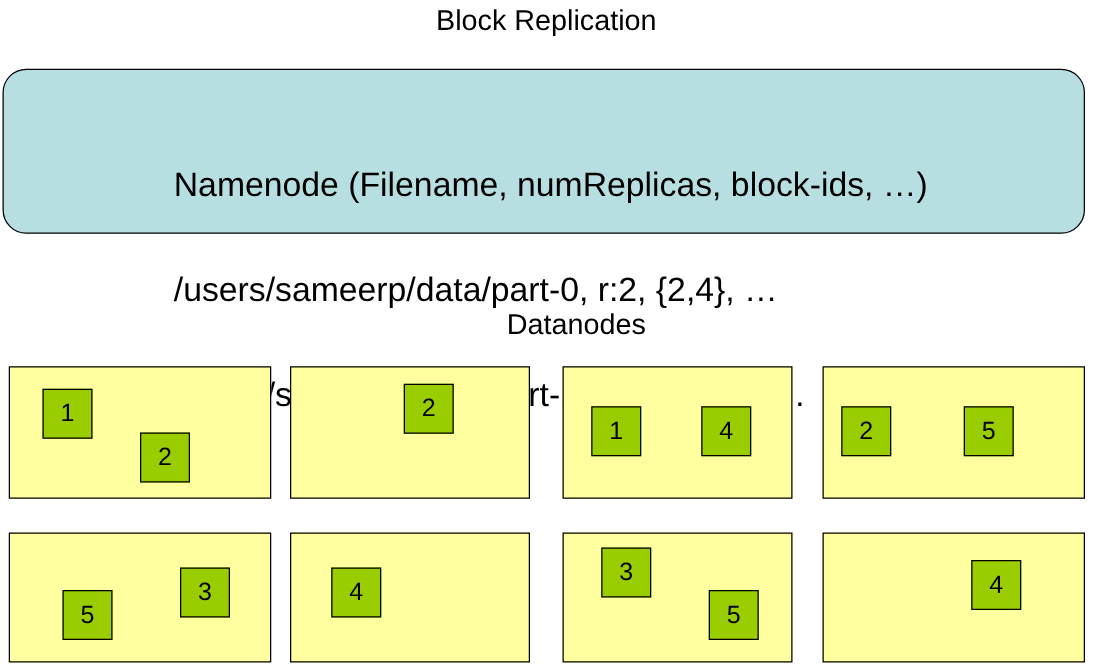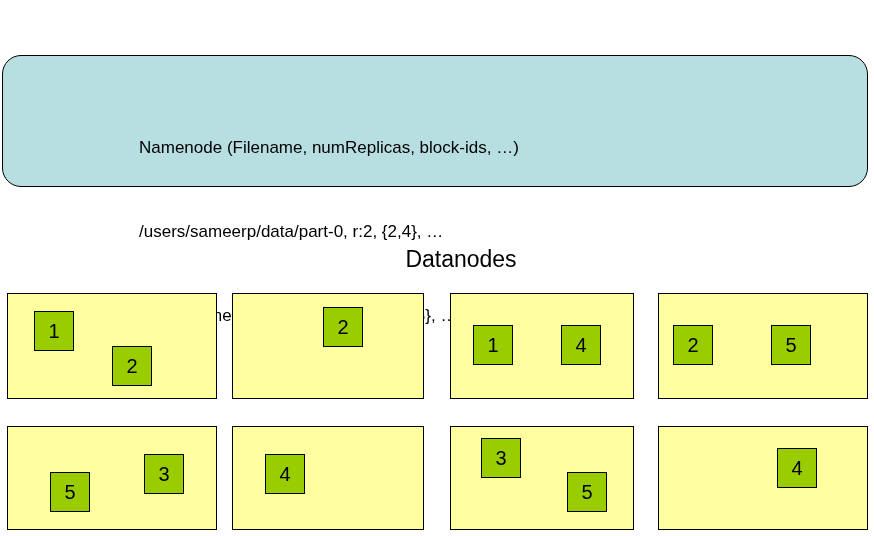--- a/index.html
+++ b/index.html
@@ -37,21 +37,21 @@
     height: 132px;
     box-sizing: border-box;
     background: #b7dfe2;
     border: 1.5px solid #000000;
     border-radius: 19px;
   }
   .namenode-text {
     position: absolute;
     left: 136px;
     top: 22px;
-    font-size: 17px;
+    font-size: 27px;
     line-height: 28px;
     color: #000000;
     white-space: pre;
   }
   .namenode-text div {
     white-space: pre;
   }
   .datanodes-label {
     position: absolute;
     left: 0;
@@ -82,20 +82,21 @@
     align-items: center;
     justify-content: center;
     line-height: 1;
   }
 </style>
 </head>
 <body>
 
 <div id="stage">
 
+  <div class="page-title">Block Replication</div>
 
   <div class="namenode-box">
     <div class="namenode-text">
       <div>Namenode (Filename, numReplicas, block-ids, …)</div>
       <div>/users/sameerp/data/part-0, r:2, {2,4}, …</div>
       <div>/users/sameerp/data/part-1, r:3, {2,4,5}, …</div>
     </div>
   </div>
 
   <div class="datanodes-label">Datanodes</div>

